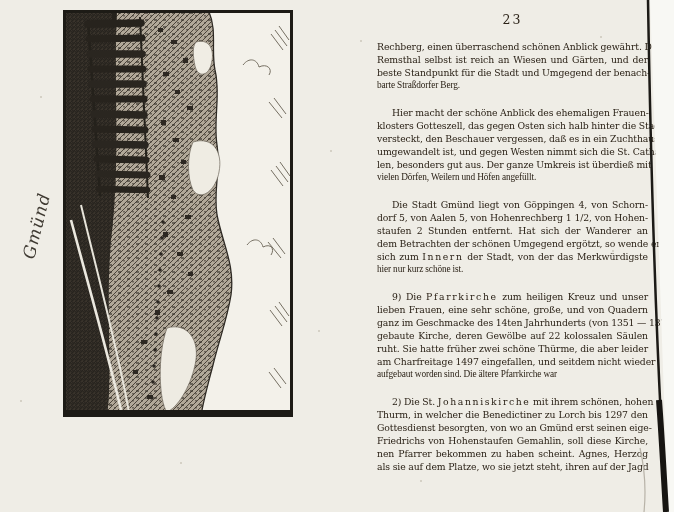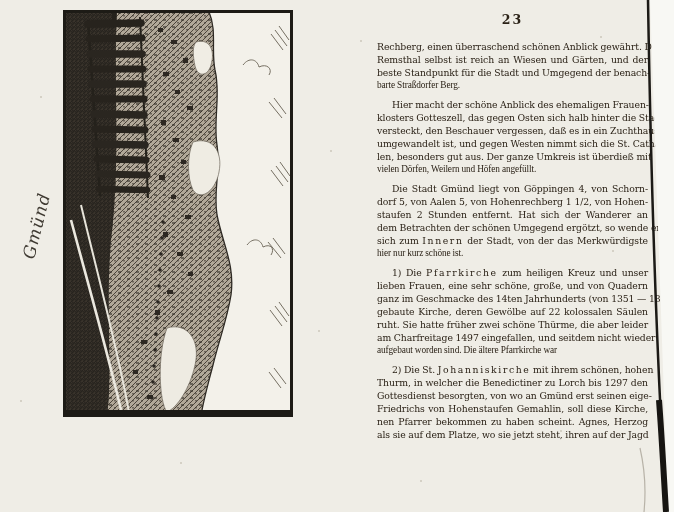--- a/index.html
+++ b/index.html
@@ -3,23 +3,23 @@
 <meta charset="utf-8">
 <style>
   html,body{margin:0;padding:0;background:#d8d6d0;}
   .screen{position:relative;width:674px;height:512px;overflow:hidden;
           background:#efede6;font-family:"DejaVu Serif","Liberation Serif",serif;}
   
   .engraving{position:absolute;left:63px;top:10px;width:230px;height:408px;}
   .caption-svg{position:absolute;left:8px;top:148px;width:70px;height:130px;}
   
   .textcol{position:absolute;left:377px;top:12px;width:271px;color:#2b2217;}
-  .pagenum{text-align:center;font-weight:bold;font-size:12.5px;letter-spacing:2px;
+  .pagenum{text-align:center;font-weight:normal;font-size:12.5px;letter-spacing:2px;
            height:16px;line-height:16px;margin-bottom:12px;}
-  .para{margin-top:6px;}
+  .para{margin-top:14px;}
   .para.first{margin-top:0;}
   .ln{font-size:9.3px;line-height:13px;height:13px;white-space:nowrap;
       text-align:justify;text-align-last:justify;overflow:visible;
       letter-spacing:-0.1px;word-spacing:-0.2px;}
   .ln.short{text-align-last:left;font-family:Liberation Serif, serif;}
   .ln.ind{padding-left:15px;}
   .emph{letter-spacing:1.6px;}
   
   .edge-svg{position:absolute;left:0;top:0;width:674px;height:512px;pointer-events:none;}
   .speck{position:absolute;width:2px;height:2px;border-radius:50%;background:#c3beb1;opacity:.8;}
@@ -175,21 +175,21 @@
       <div class="ln">staufen 2 Stunden entfernt. Hat sich der Wanderer an</div>
       <div class="ln">dem Betrachten der schönen Umgegend ergötzt, so wende er</div>
       <div class="ln">
         <span>sich zum </span><span class="emph">Innern</span><span> der Stadt, von der das Merkwürdigste</span>
       </div>
       <div class="ln short">hier nur kurz schöne ist.</div>
     </div>
 
     <div class="para">
       <div class="ln ind">
-        <span>1) Die </span><span class="emph">Pfarrkirche</span><span> zum heiligen Kreuz und unser</span>
+        <span>9) Die </span><span class="emph">Pfarrkirche</span><span> zum heiligen Kreuz und unser</span>
       </div>
       <div class="ln">lieben Frauen, eine sehr schöne, große, und von Quadern</div>
       <div class="ln">ganz im Geschmacke des 14ten Jahrhunderts (von 1351 — 1377)</div>
       <div class="ln">gebaute Kirche, deren Gewölbe auf 22 kolossalen Säulen</div>
       <div class="ln">ruht. Sie hatte früher zwei schöne Thürme, die aber leider</div>
       <div class="ln">am Charfreitage 1497 eingefallen, und seitdem nicht wieder</div>
       <div class="ln short">aufgebaut worden sind. Die ältere Pfarrkirche war</div>
     </div>
 
     <div class="para">

